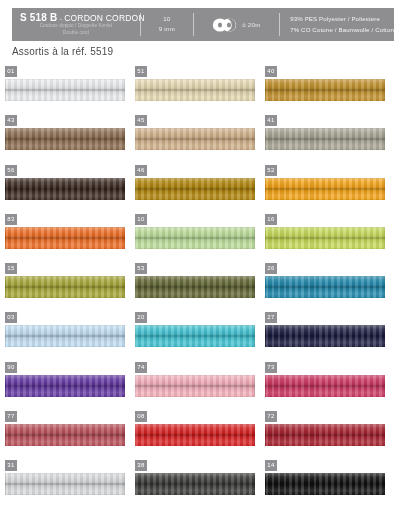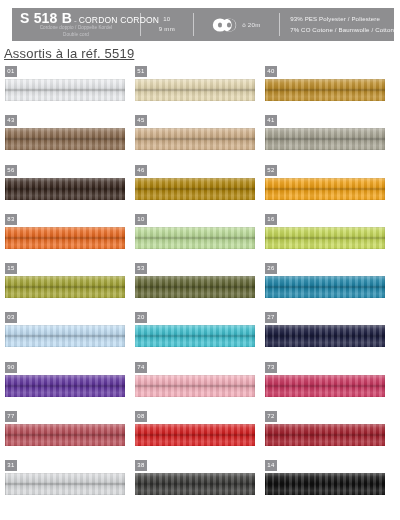--- a/index.html
+++ b/index.html
@@ -47,21 +47,21 @@
     box-sizing: border-box;
     align-items: flex-start;
   }
   #product-title-line {
     display: flex;
     align-items: baseline;
     white-space: nowrap;
     line-height: 1.05;
   }
   #product-code {
-    font-size: 14px;
+    font-size: 10px;
     font-weight: bold;
     letter-spacing: 0.2px;
   }
   #product-dash {
     font-size: 8px;
     margin: 0 2px;
     color: #e2e2e4;
   }
   #product-name {
     font-size: 8.5px;
@@ -120,26 +120,25 @@
     font-size: 6.1px;
     color: #f2f2f3;
     line-height: 1.75;
     letter-spacing: 0.15px;
     white-space: nowrap;
   }
 
   
   #matching-note {
     position: absolute;
-    left: 4px;
+    left: 12px;
     top: 46px;
-    font-size: 13px;
+    font-size: 10px;
     color: #4a4a4a;
     letter-spacing: 0.2px;
-    text-decoration: underline;
   }
 
   
   #swatch-grid {
     position: absolute;
     left: 5px;
     top: 66px;
     width: 390px;
     display: grid;
     grid-template-columns: repeat(3, 130px);

